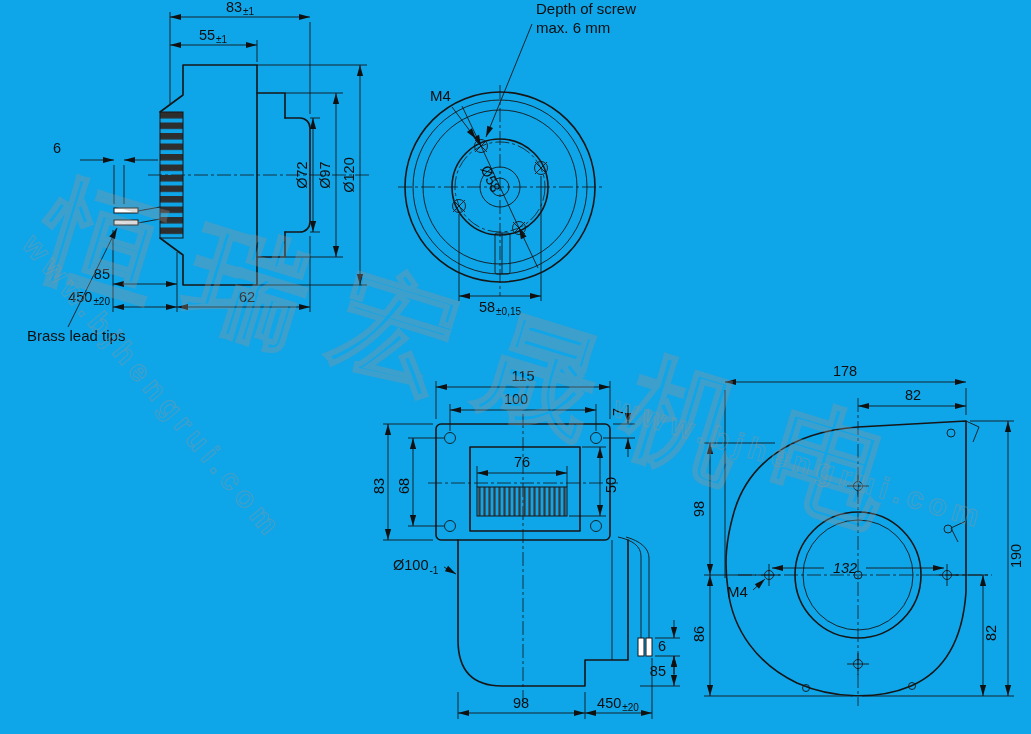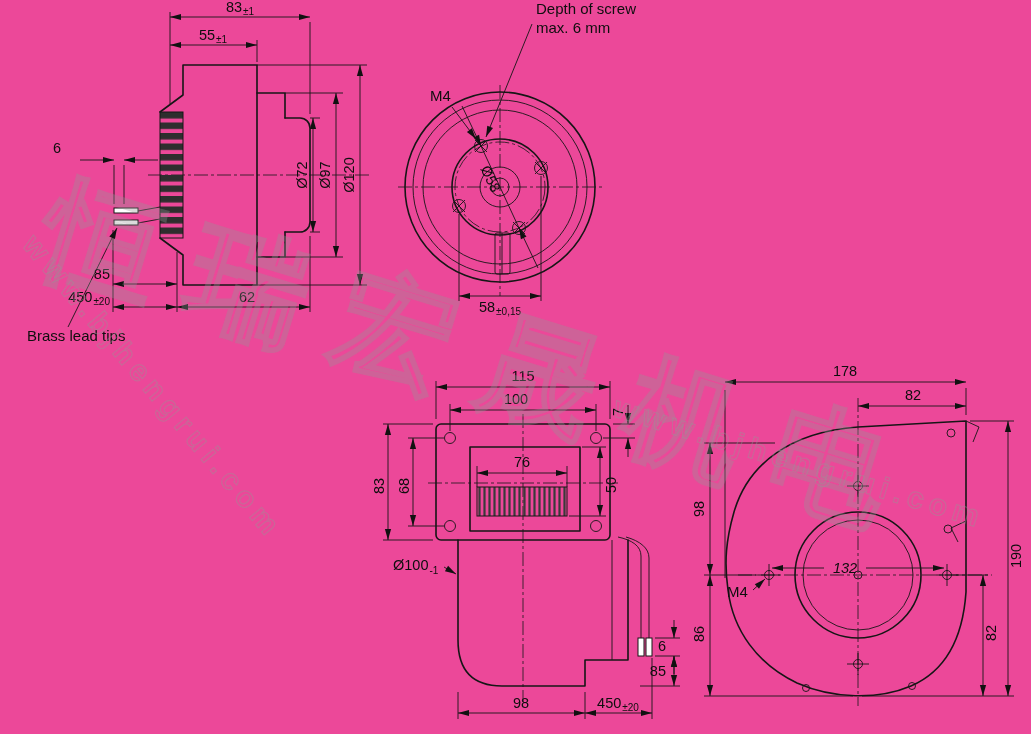--- a/index.html
+++ b/index.html
@@ -1,16 +1,16 @@
 <!DOCTYPE html>
 <html><head>
 <meta charset="utf-8">
 <style>
   html,body{margin:0;padding:0;background:#fff;}
-  #stage{position:relative;width:1031px;height:734px;background:#ec4899;overflow:hidden;
+  #stage{position:relative;width:1031px;height:734px;background:#0ea5e9;overflow:hidden;
          font-family:"Liberation Sans","DejaVu Sans",sans-serif;}
   svg{position:absolute;left:0;top:0;z-index:1;}
   .ln{fill:none;stroke:#161616;stroke-width:1.6;stroke-linejoin:round;stroke-linecap:round;}
   .tn{fill:none;stroke:#161616;stroke-width:0.9;}
   .cl{fill:none;stroke:#161616;stroke-width:0.8;stroke-dasharray:14 3 3 3;}
   .t{font-family:"Liberation Sans","DejaVu Sans",sans-serif;font-size:14.5px;fill:#0e0e0e;}
   .tt{font-size:10px;}
   .note{font-size:15px;}
   .wht{fill:#ffffff;stroke:#161616;stroke-width:1;}
   

